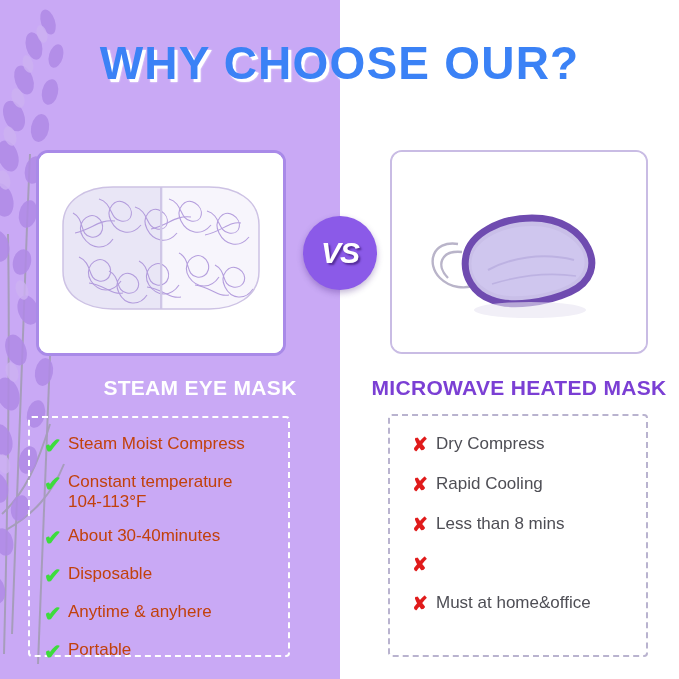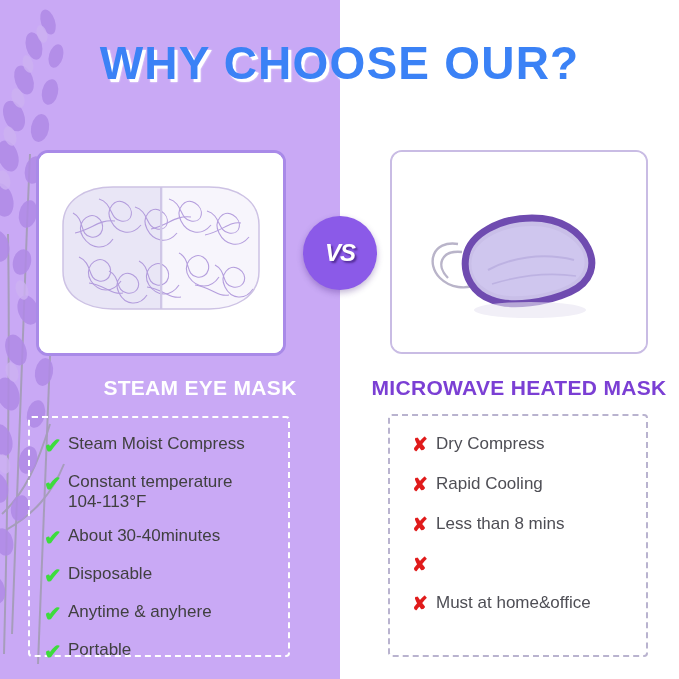--- a/index.html
+++ b/index.html
@@ -78,21 +78,21 @@
     border-radius: 50%;
     background: #8b5ae8;
     box-shadow: 0 3px 6px rgba(60,20,120,.30);
     z-index: 8;
     display: flex;
     align-items: center;
     justify-content: center;
   }
   .vs-text {
     color: #ffffff;
-    font-size: 24px;
+    font-size: 30px;
     font-weight: bold;
     font-style: italic;
     letter-spacing: -1px;
     text-shadow: 2px 2px 2px rgba(40,10,90,.55);
     line-height: 1;
   }
   
   .col-head {
     position: absolute;
     top: 376px;
@@ -146,21 +146,21 @@
     line-height: 1.15;
     text-align: left;
   }
   .mark-check { color: #3ddc3d; font-size: 21px; }
   .mark-cross { color: #e01b1b; font-size: 19px; }
   .feat-text {
     font-size: 17px;
     line-height: 1.16;
     white-space: pre-line;
   }
-  .feat-box-left .feat-text { color: #404040; }
+  .feat-box-left .feat-text { color: #c2410c; }
   .feat-box-right .feat-text { color: #4e4e55; }
 </style>
 </head>
 <body>
 
 <div id="poster">
 
   <div class="bg-left"></div>
   <div class="bg-right"></div>
 

